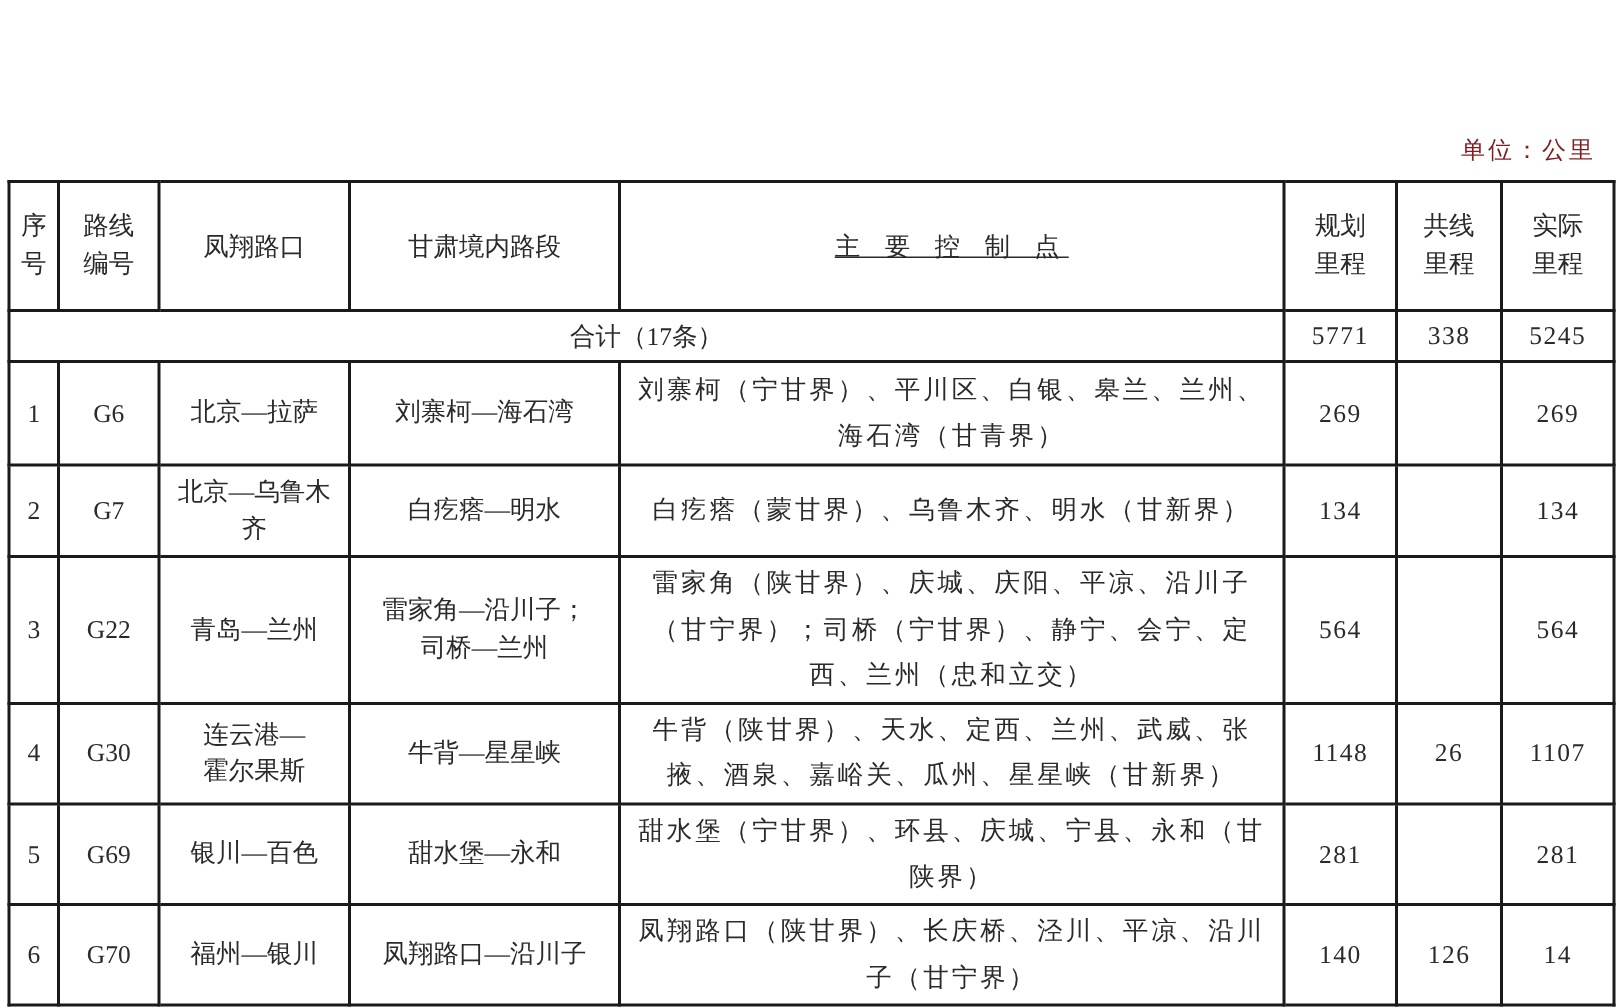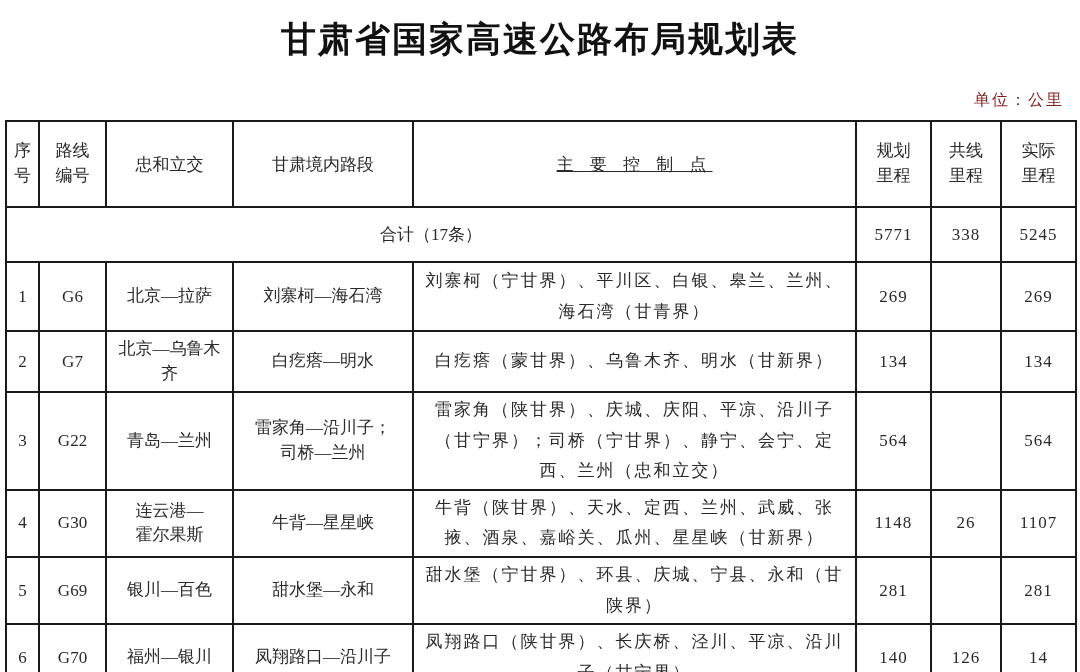--- a/index.html
+++ b/index.html
@@ -29,54 +29,53 @@
     padding:2px 4px;color:#2a2a2a;
     overflow:hidden;
   }
   .pre{white-space:pre-line;line-height:1.45;}
   .cp{
     text-align:left;padding:4px 10px;
     line-height:1.8;letter-spacing:2px;border-radius:20px;
   }
   .num{font-size:16px;letter-spacing:1px;}
   tr.hdr{height:86px;}
-  tr.total{height:55px;margin-left:48px;}
+  tr.total{height:34px;margin-left:48px;}
   tr.r1{height:69px;}
   tr.r2{height:61px;}
   tr.r3{height:63px;}
   tr.r4{height:67px;}
   tr.r5{height:58px;}
   tr.r6{height:61px;}
   .cph{letter-spacing:6px;text-decoration:underline;}
 </style>
 </head>
 <body>
 
 <div class="page">
-  <h1 class="title">甘肃省国家高速公路布局规划表</h1>
   <div class="unit">单位：公里</div>
 
   <table class="grid">
     <colgroup>
       <col style="width:33px">
       <col style="width:67px">
       <col style="width:127px">
       <col style="width:180px">
       <col style="width:443px">
       <col style="width:75px">
       <col style="width:70px">
       <col style="width:75px">
     </colgroup>
     <thead>
       <tr class="hdr">
         <th class="pre">序
 号</th>
         <th class="pre">路线
 编号</th>
-        <th>忠和立交</th>
+        <th>凤翔路口</th>
         <th>甘肃境内路段</th>
         <th class="cph">主 要 控 制 点</th>
         <th class="pre">规划
 里程</th>
         <th class="pre">共线
 里程</th>
         <th class="pre">实际
 里程</th>
       </tr>
     </thead>

